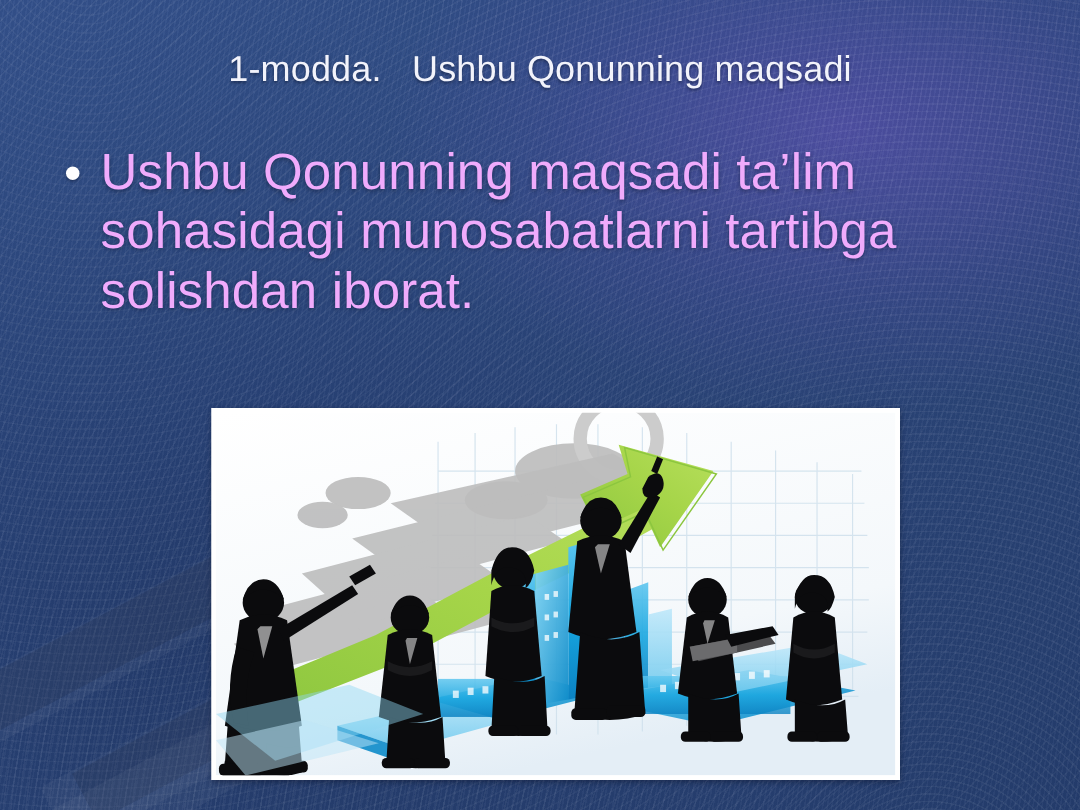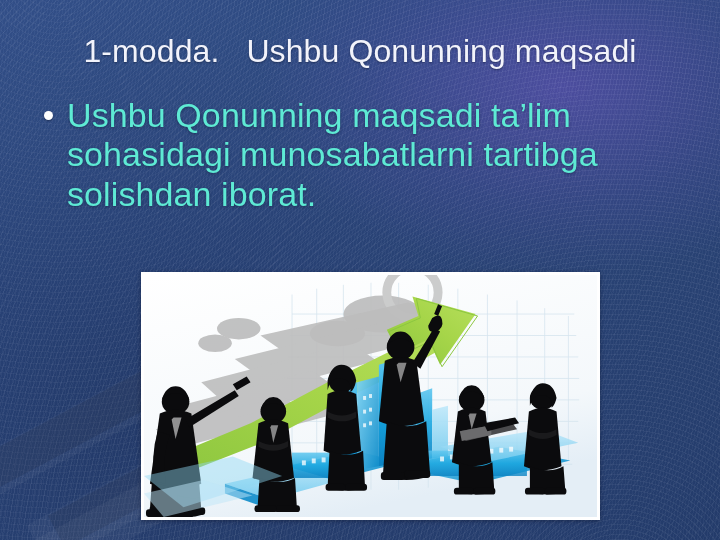--- a/index.html
+++ b/index.html
@@ -68,21 +68,21 @@
       repeating-linear-gradient(100deg,
         rgba(255,255,255,0.030) 0px, rgba(255,255,255,0.030) 1px,
         rgba(0,0,0,0.018) 1px, rgba(0,0,0,0.018) 3px);
   }
 
   
   .title {
     position:absolute;
     left:56px; top:34px; width:608px;
     text-align:center;
-    font-size:32px;
+    font-size:24px;
     line-height:1.12;
     color:#f2f3fb;
     letter-spacing:.1px;
     white-space:pre;
     text-shadow:0 1px 2px rgba(10,20,45,.5);
   }
 
   
   .body-block {
     position:absolute;
@@ -94,21 +94,21 @@
     width:9px; height:9px;
     border-radius:50%;
     background:#ffffff;
     margin:15px 14px 0 8px;
     box-shadow:0 1px 2px rgba(10,20,45,.45);
   }
   .bullet-text {
     flex:1 1 auto;
     font-size:34px;
     line-height:1.16;
-    color:#5eead4;
+    color:#f0abfc;
     letter-spacing:.1px;
     text-shadow:0 1px 3px rgba(10,20,45,.45);
   }
 
   
   .picture-frame {
     position:absolute;
     left:141px; top:272px;
     width:459px; height:248px;
     background:#ffffff;

